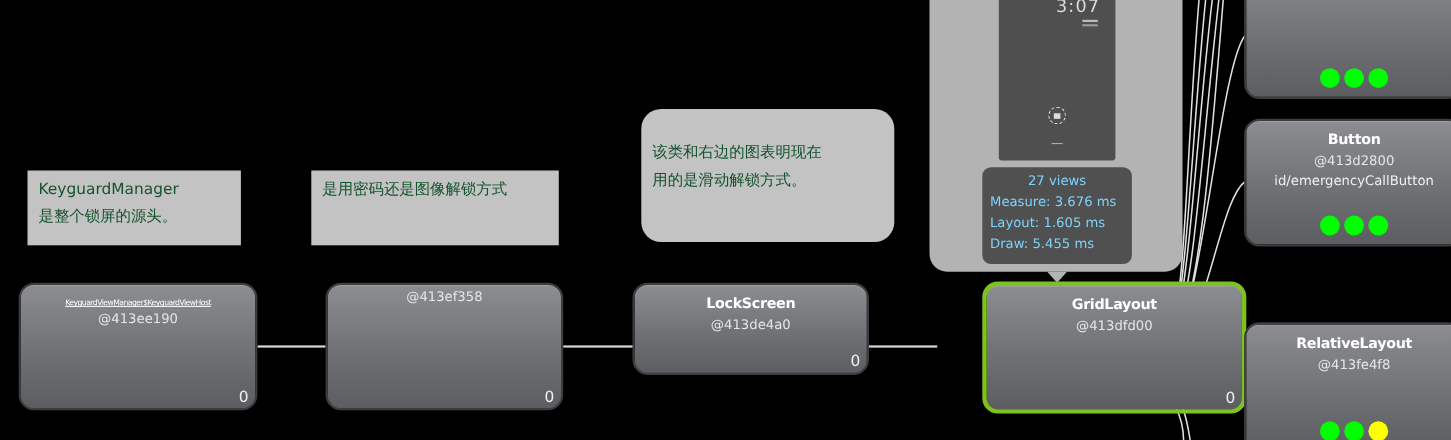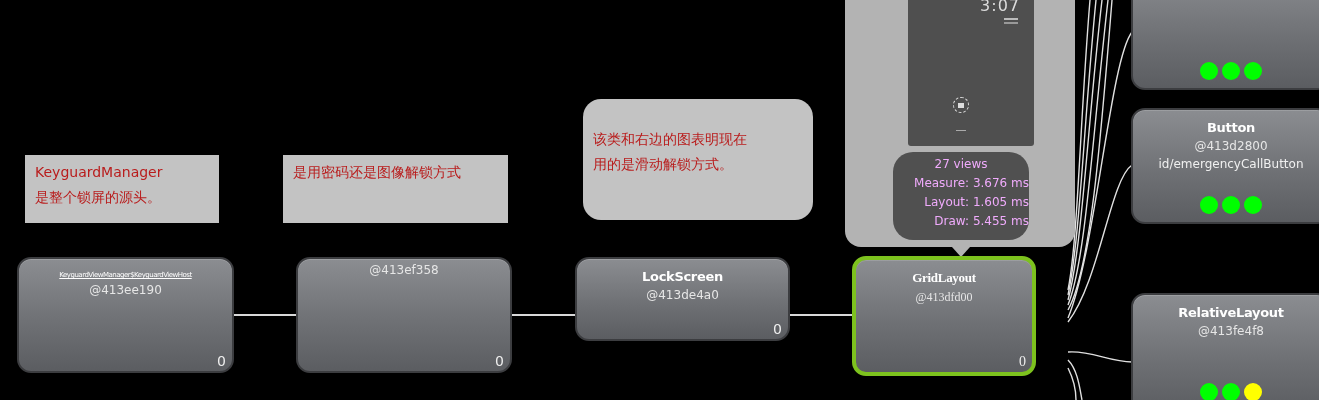--- a/index.html
+++ b/index.html
@@ -16,44 +16,44 @@
     }
     .node.selected { border: 4px solid #7dc21e; }
     .node .title { font-weight: bold; font-size: 13px; margin-top: 10px; letter-spacing: -0.3px; white-space: nowrap; }
     .node .title.tiny { font-size: 7px; font-weight: normal; margin-top: 12px; letter-spacing: -0.5px; text-decoration: underline; }
     .node .addr { font-size: 12px; color: #e6e6e6; margin-top: 4px; }
     .node .vid { font-size: 12px; color: #f0f0f0; margin-top: 4px; white-space: nowrap; }
     .node .count { position: absolute; right: 6px; bottom: 2px; font-size: 14px; color: #eee; }
     .dots { position: absolute; left: 0; right: 0; bottom: 8px; display: flex; justify-content: center; gap: 4px; }
     .dot { width: 18px; height: 18px; border-radius: 50%; }
     .note {
-      position: absolute; background: #c3c3c3; color: #b91c1c; font-size: 14px; line-height: 25px;
+      position: absolute; background: #c3c3c3; color: #14532d; font-size: 14px; line-height: 25px;
       box-sizing: border-box; padding: 5px 10px;
     }
     .note.rounded { border-radius: 18px; padding: 28px 10px 0 10px; }
     .connector { position: absolute; height: 2px; background: #d8d8d8; }
     .preview-panel {
       position: absolute; left: 845px; top: -20px; width: 230px; height: 267px;
       background: #b3b3b3; border-radius: 0 0 16px 16px;
     }
     .phone {
-      position: absolute; left: 908px; top: 0; width: 96px; height: 146px;
-      background: #4f4f4f; border-radius: 0 0 3px 3px; padding-left: 30px;
+      position: absolute; left: 908px; top: 0; width: 106px; height: 146px;
+      background: #4f4f4f; border-radius: 0 0 3px 3px;
     }
     .phone .clock { position: absolute; right: 14px; top: -4px; color: #dcdcdc; font-size: 16px; letter-spacing: 1px; }
     .phone .sub { position: absolute; right: 16px; top: 18px; width: 14px; height: 2px; background: #bbb; box-shadow: 0 4px 0 #999; }
     .phone .lock { position: absolute; left: 45px; top: 97px; width: 14px; height: 14px; border: 1.5px dashed #ddd; border-radius: 50%; }
     .phone .lock::after { content: ""; position: absolute; left: 4px; top: 5px; width: 6px; height: 5px; background: #ddd; }
     .phone .hint { position: absolute; left: 48px; top: 130px; width: 10px; height: 1px; background: #aaa; }
     .stats {
       position: absolute; left: 893px; top: 152px; width: 136px; height: 88px;
-      background: #505050; border-radius: 20px; color: #f0abfc; font-size: 12px;
+      background: #505050; border-radius: 8px; color: #7dd3fc; font-size: 12px;
       text-align: center; line-height: 19px; padding-top: 3px; box-sizing: border-box;
     }
-    .stats .row { text-align: right; padding-left: 7px; }
+    .stats .row { text-align: left; padding-left: 7px; }
     .stats .row.center { text-align: center; padding-left: 0; }
     .pointer {
       position: absolute; left: 952px; top: 247px; width: 0; height: 0;
       border-left: 9px solid transparent; border-right: 9px solid transparent; border-top: 10px solid #b3b3b3;
     }
     svg.edges { position: absolute; left: 0; top: 0; }
   </style>
 </head>
 <body>
 
@@ -110,21 +110,21 @@
 </div>
 <div class="node" style="left:296px;top:257px;width:216px;height:116px;">
   <div class="addr">@413ef358</div>
   <div class="count">0</div>
 </div>
 <div class="node" style="left:575px;top:257px;width:215px;height:84px;">
   <div class="title">LockScreen</div>
   <div class="addr">@413de4a0</div>
   <div class="count">0</div>
 </div>
-<div class="node selected" style="left:852px;top:256px;width:184px;height:120px;font-family:Liberation Serif, serif;">
+<div class="node selected" style="left:893px;top:256px;width:240px;height:120px;">
   <div class="title">GridLayout</div>
   <div class="addr">@413dfd00</div>
   <div class="count">0</div>
 </div>
 
 <div class="node" style="left:1131px;top:-30px;width:200px;height:120px;">
   <div class="title" style="margin-top:14px;"></div>
 
   <div class="dots">
     <span class="dot" style="background:#00ff00"></span>

